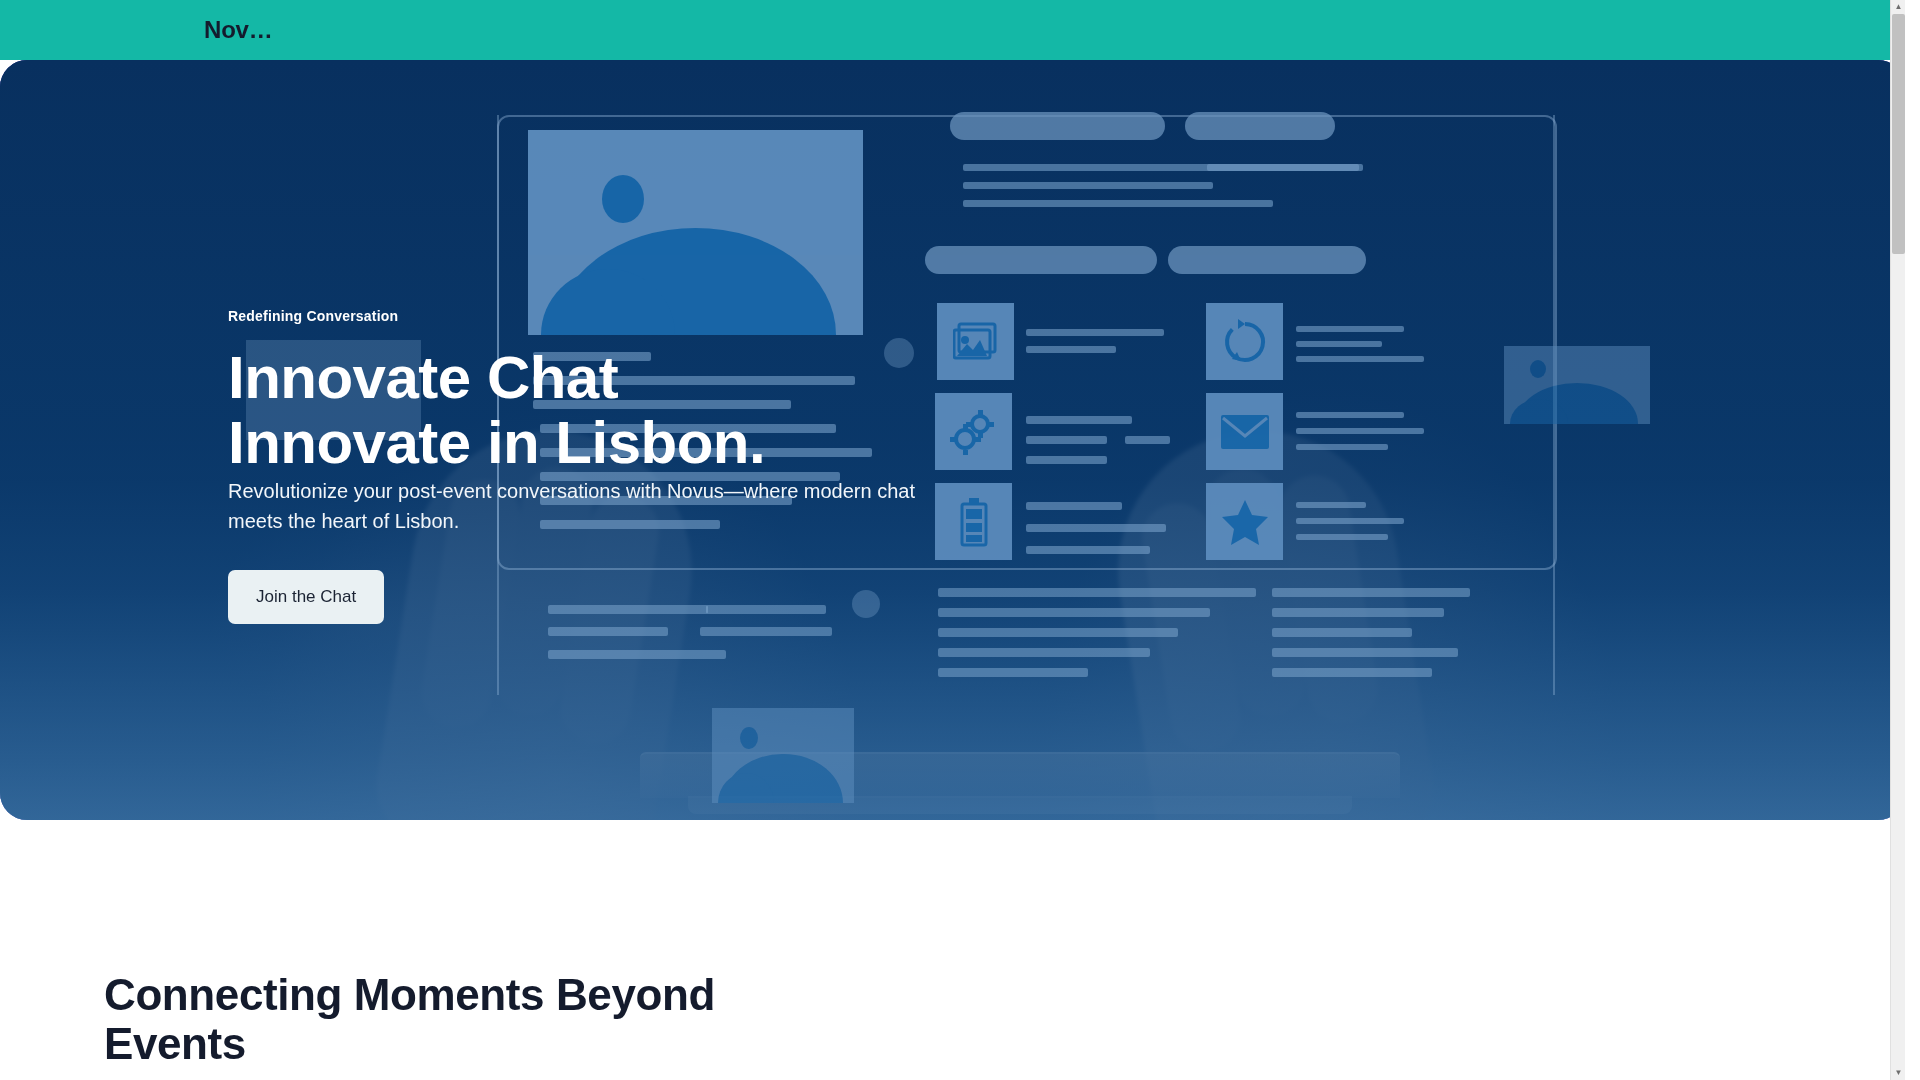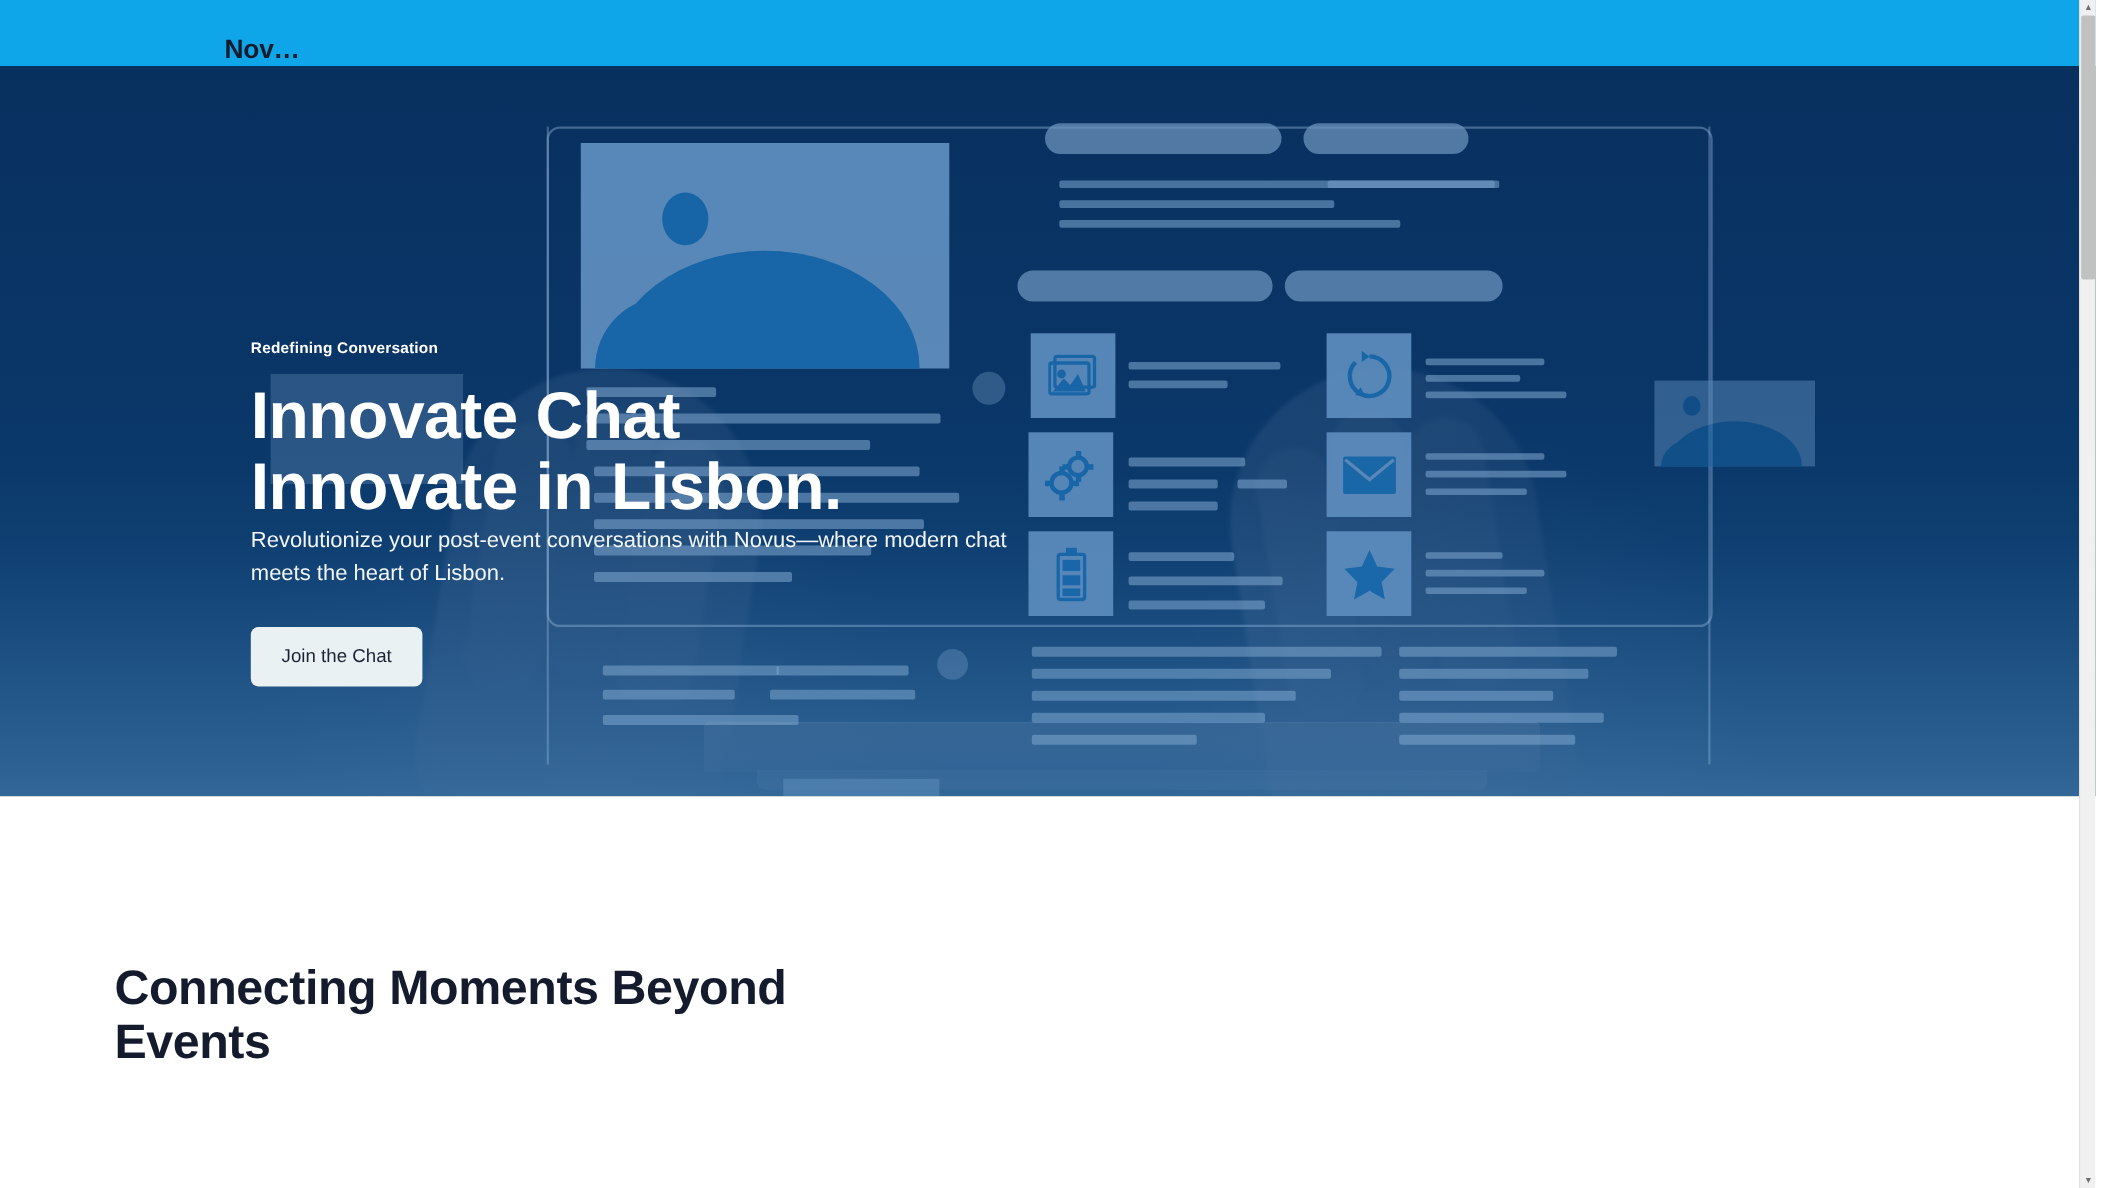--- a/index.html
+++ b/index.html
@@ -14,40 +14,41 @@
     position:relative;
     width:1905px;
     height:1080px;
     overflow:hidden;
   }
 
   
   .site-header {
     position:relative;
     height:60px;
-    background:#0ea5e9;
+    background:#14b8a6;
     display:flex;
-    align-items:flex-end;
+    align-items:center;
     z-index:40;
   }
   .brand {
     margin-left:204px;
     font-size:24px;
     font-weight:bold;
     color:#141b2d;
     letter-spacing:-0.2px;
     white-space:nowrap;
   }
 
   
   .hero {
     position:relative;
-    height:664px;
+    height:760px;
     overflow:hidden;
-    background:#4d7c0f;
+    background:#8b5cf6;
+    border-radius:27px;
   }
   
   .photo-bg {
     position:absolute; inset:0;
     background:
       radial-gradient(ellipse 420px 520px at 560px 720px, rgba(190,205,222,0.55) 0%, rgba(150,172,198,0.30) 42%, rgba(120,145,180,0) 72%),
       radial-gradient(ellipse 400px 520px at 1330px 700px, rgba(190,205,222,0.52) 0%, rgba(150,172,198,0.28) 42%, rgba(120,145,180,0) 72%),
       radial-gradient(ellipse 240px 180px at 380px 560px, rgba(120,150,185,0.35) 0%, rgba(120,150,185,0) 70%),
       linear-gradient(180deg,#08305f 0%, #0a3767 48%, #1b4d80 76%, #2d6091 88%, #35699a 100%);
   }

